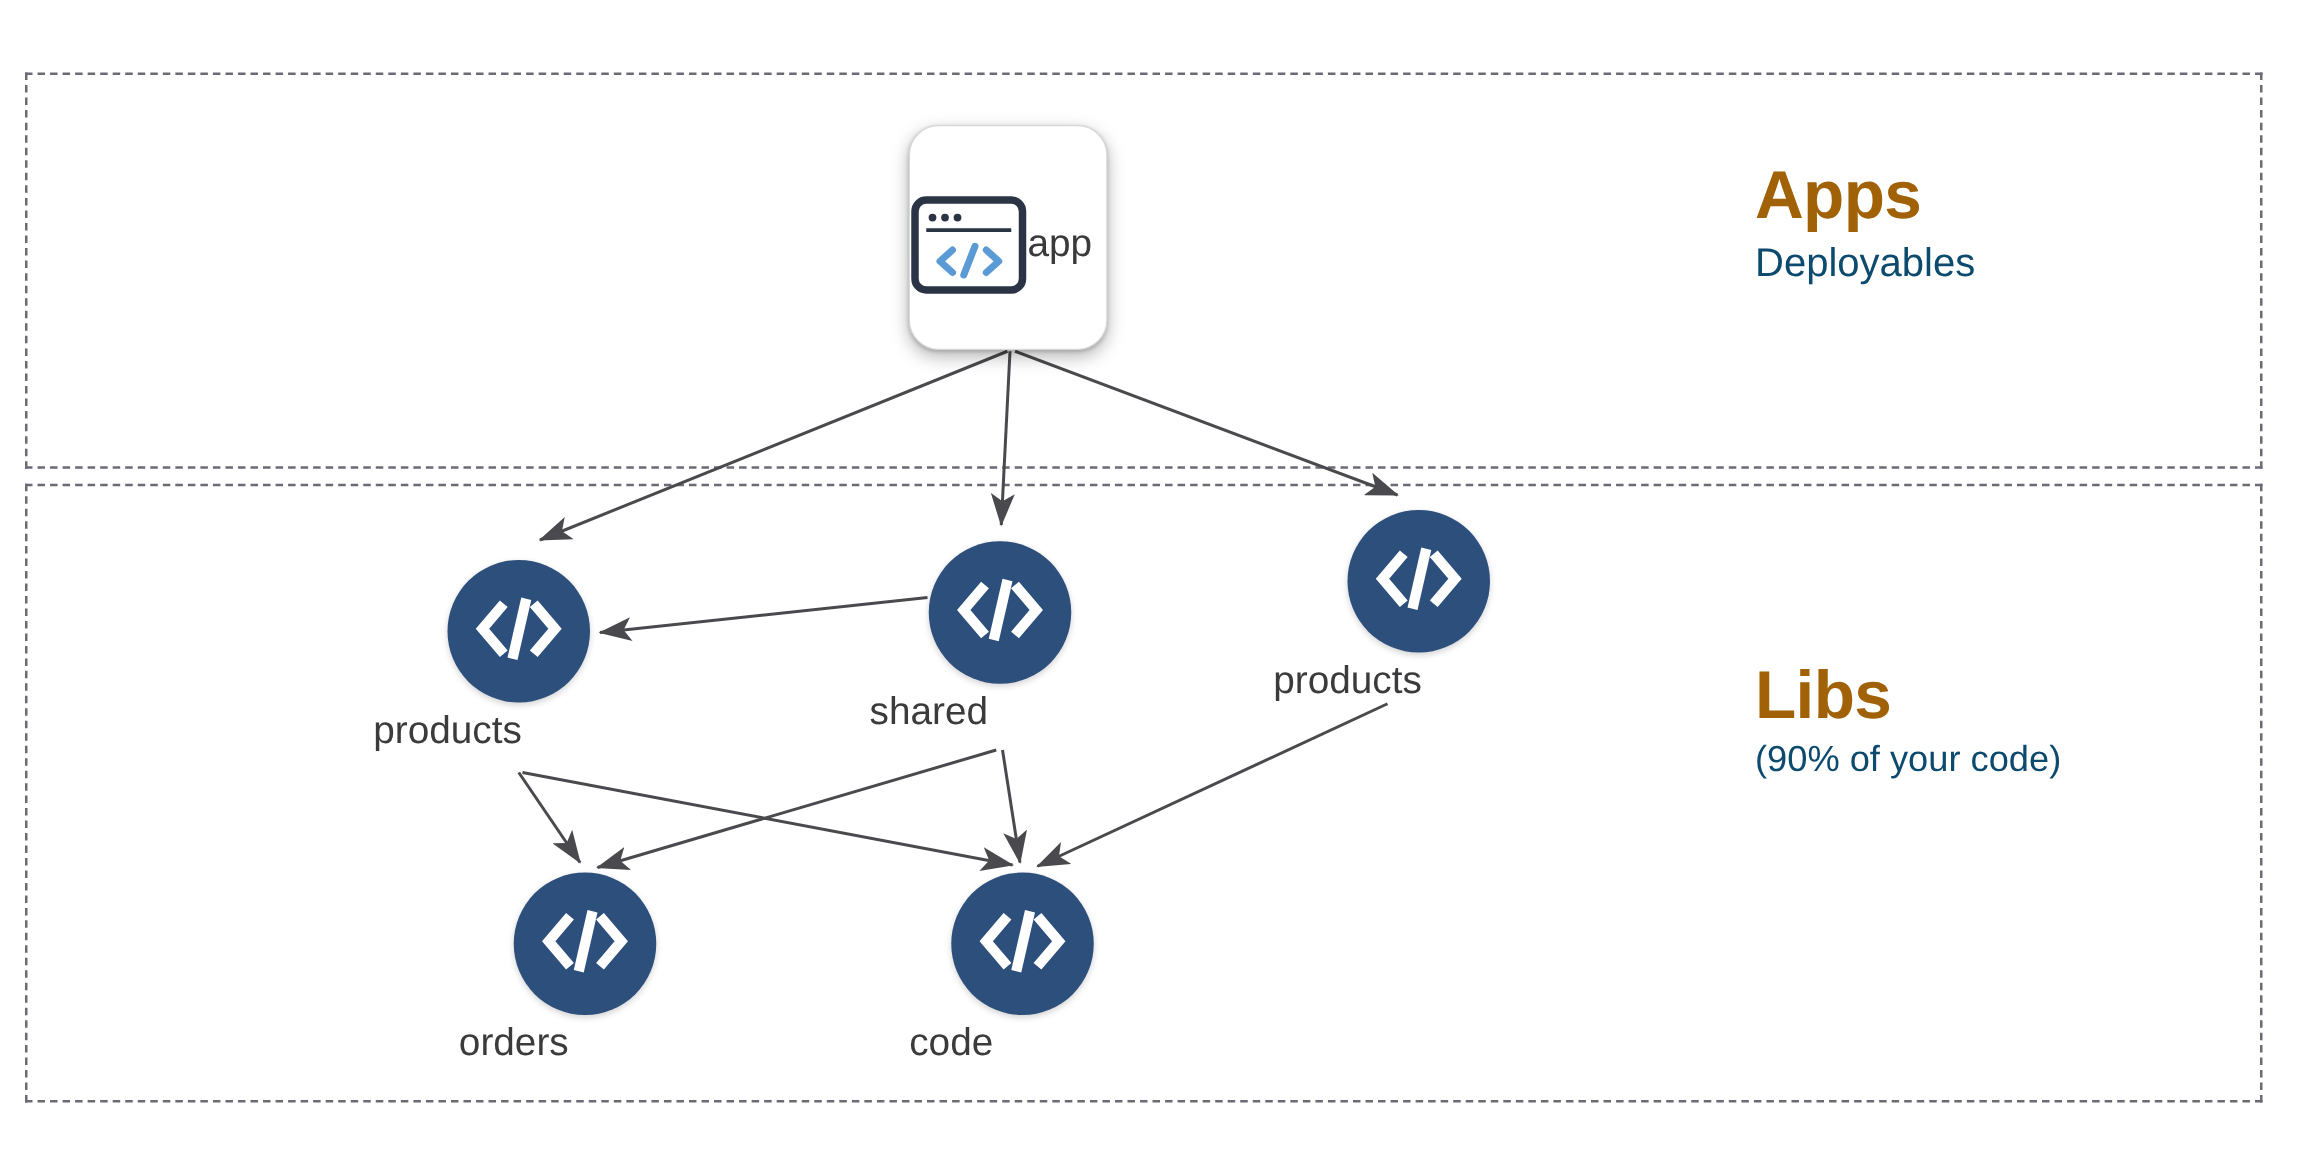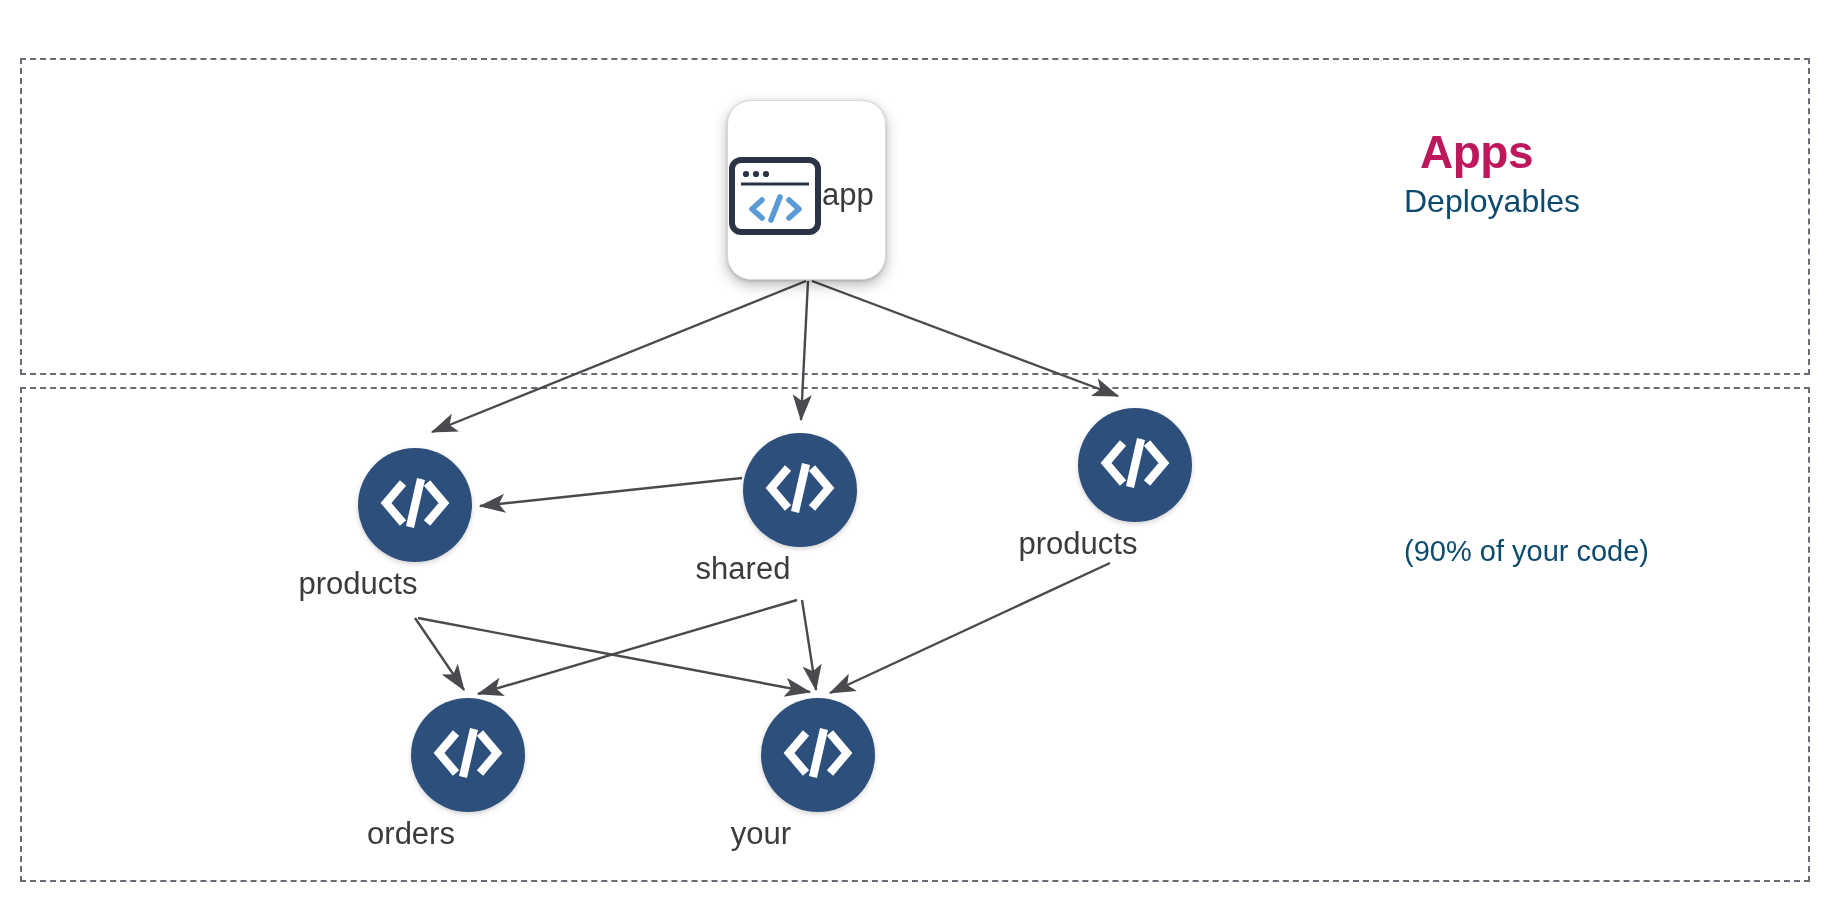--- a/index.html
+++ b/index.html
@@ -16,22 +16,22 @@
     border:2px dashed #6b6b75;
     box-sizing:border-box;
     background:transparent;
   }
   #region-apps{left:20px;top:58px;width:1790px;height:317px;}
   #region-libs{left:20px;top:387px;width:1790px;height:495px;}
 
   
   .legend{position:absolute;color:#3a3a3c;}
   .legend .legend-title{
-    font-size:46px;font-weight:bold;letter-spacing:-0.5px;
-    line-height:1.05;color:#be185d;margin-left:16px;
+    font-size:54px;font-weight:bold;letter-spacing:-0.5px;
+    line-height:1.05;color:#a16207;
   }
   .legend .legend-sub{
     font-size:32px;font-weight:normal;line-height:1.2;
     color:#0c4a6e;margin-top:6px;
   }
   .legend .legend-sub.small{font-size:29px;}
   #legend-apps{left:1404px;top:128px;}
   #legend-libs{left:1404px;top:528px;}
 
   
@@ -191,25 +191,26 @@
       <span>
         <svg width="72" height="58" viewBox="0 0 72 58" xmlns="http://www.w3.org/2000/svg">
           <g stroke="#ffffff" stroke-width="8.2" fill="none">
             <polyline points="24,9 7,29 24,49"></polyline>
             <line x1="42" y1="5" x2="31" y2="53"></line>
             <polyline points="48,9 65,29 48,49"></polyline>
           </g>
         </svg>
       </span>
     </div>
-    <span class="lib-label">your</span>
+    <span class="lib-label">code</span>
   </div>
 
   <div class="legend" id="legend-apps">
     <div class="legend-title">Apps</div>
     <div class="legend-sub">Deployables</div>
   </div>
 
   <div class="legend" id="legend-libs">
+    <div class="legend-title">Libs</div>
     <div class="legend-sub small">(90% of your code)</div>
   </div>
 
 </div>
 
 </body></html>

